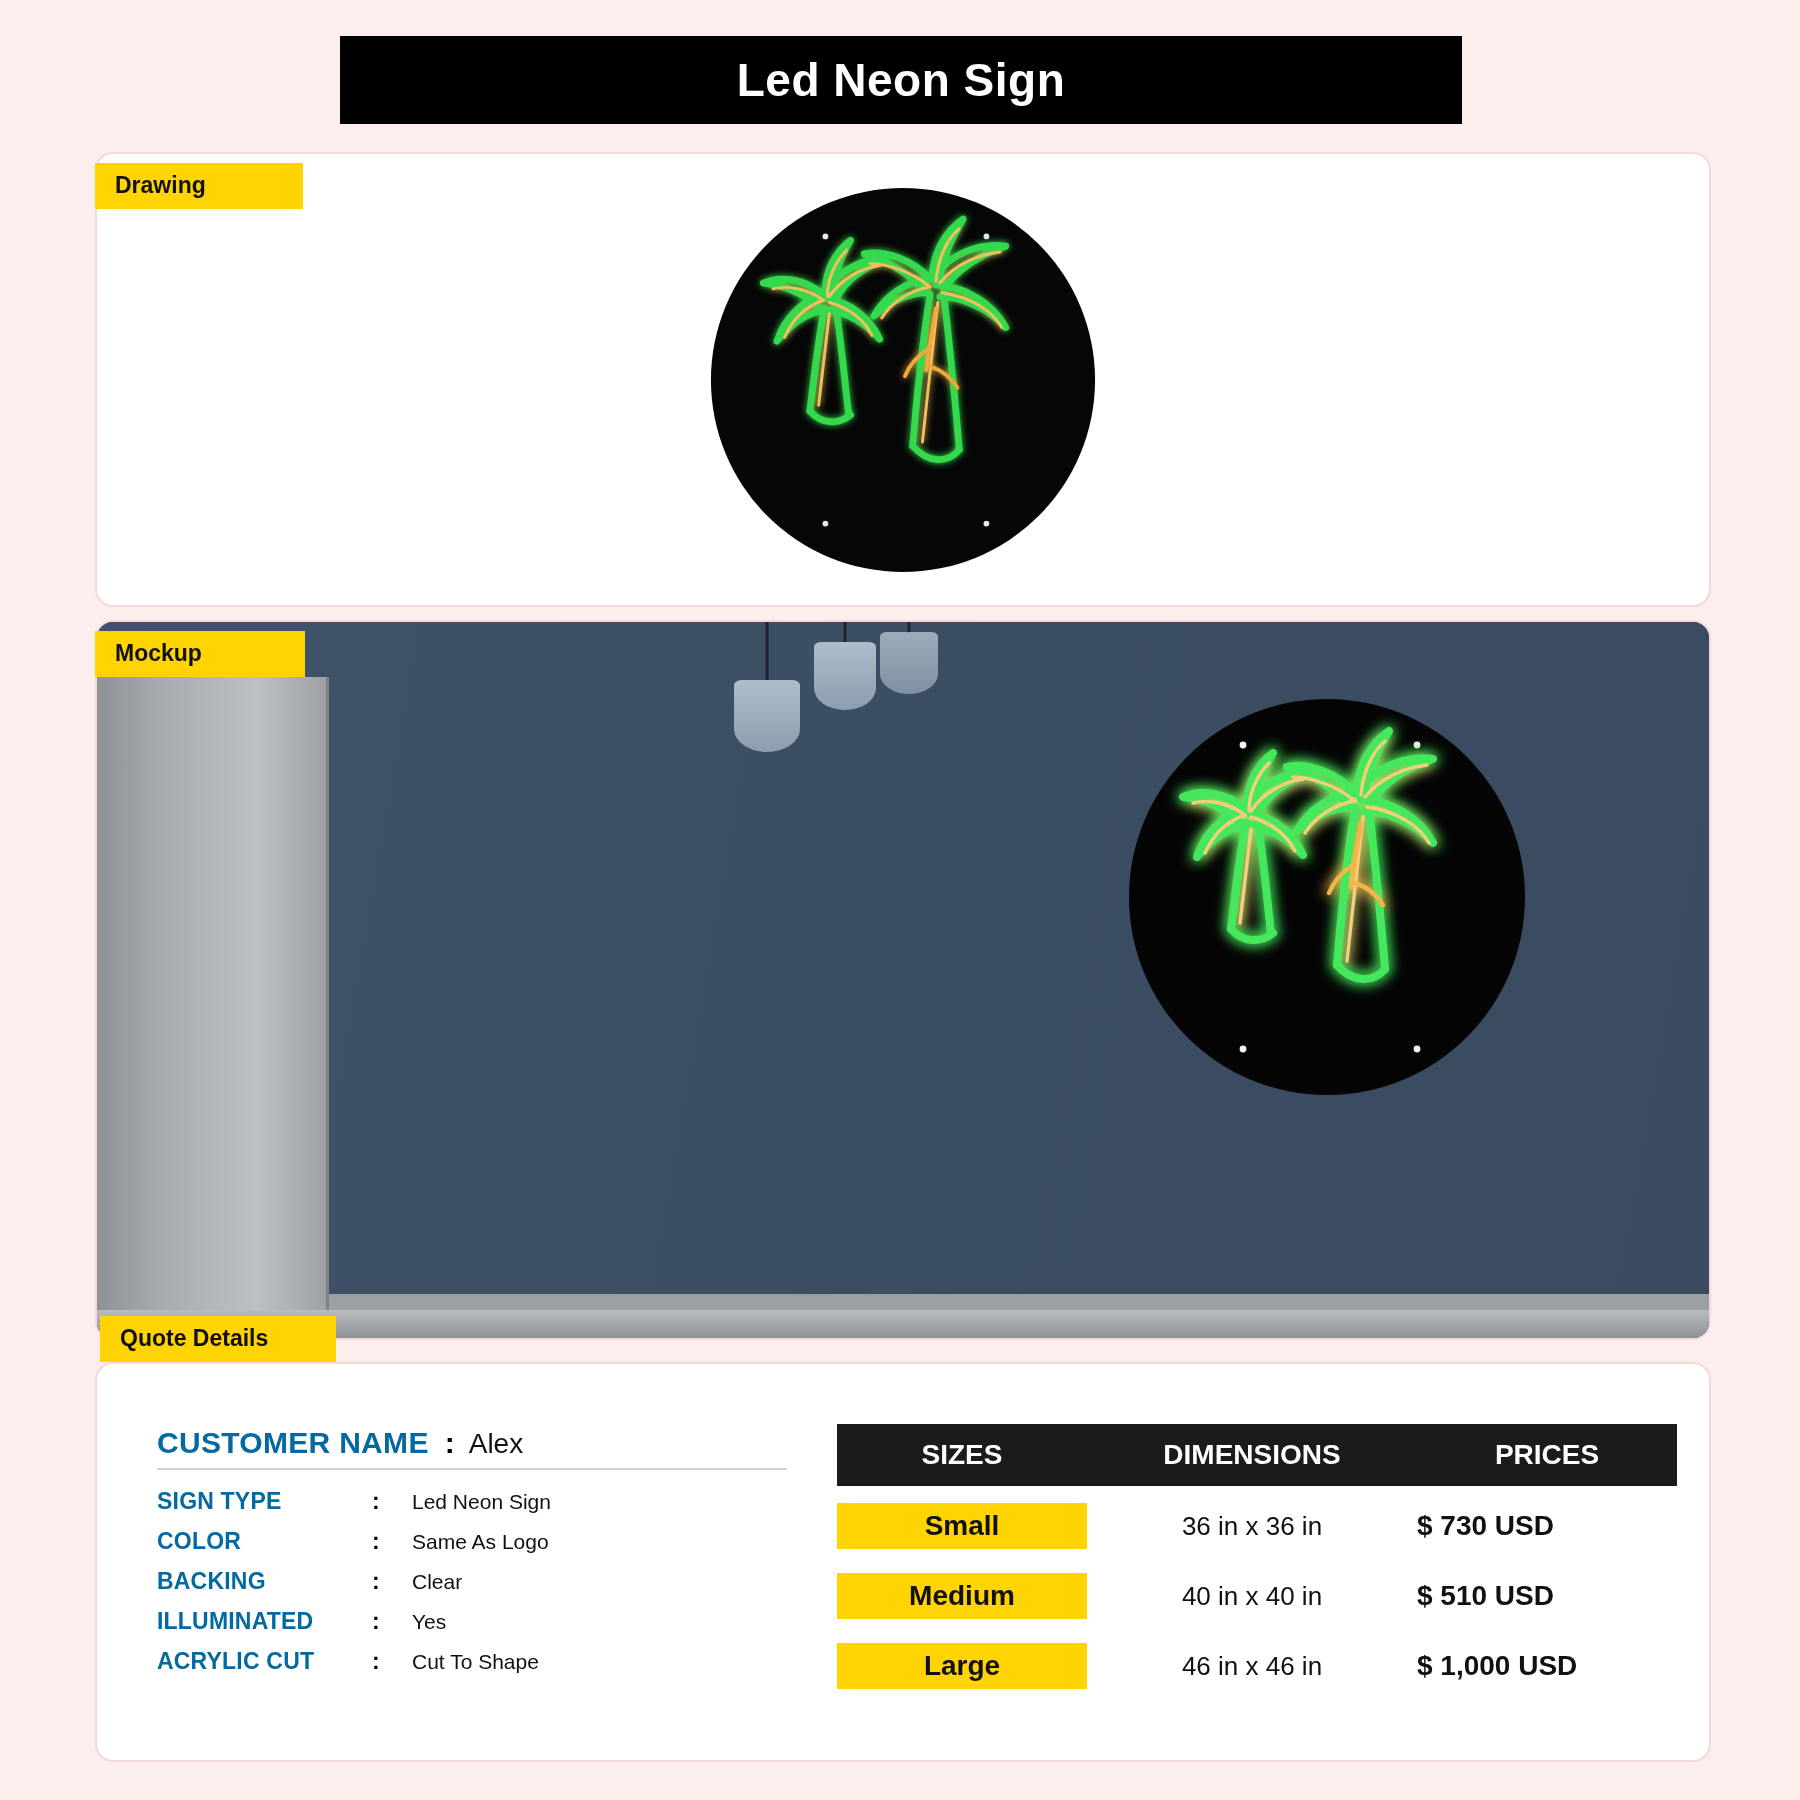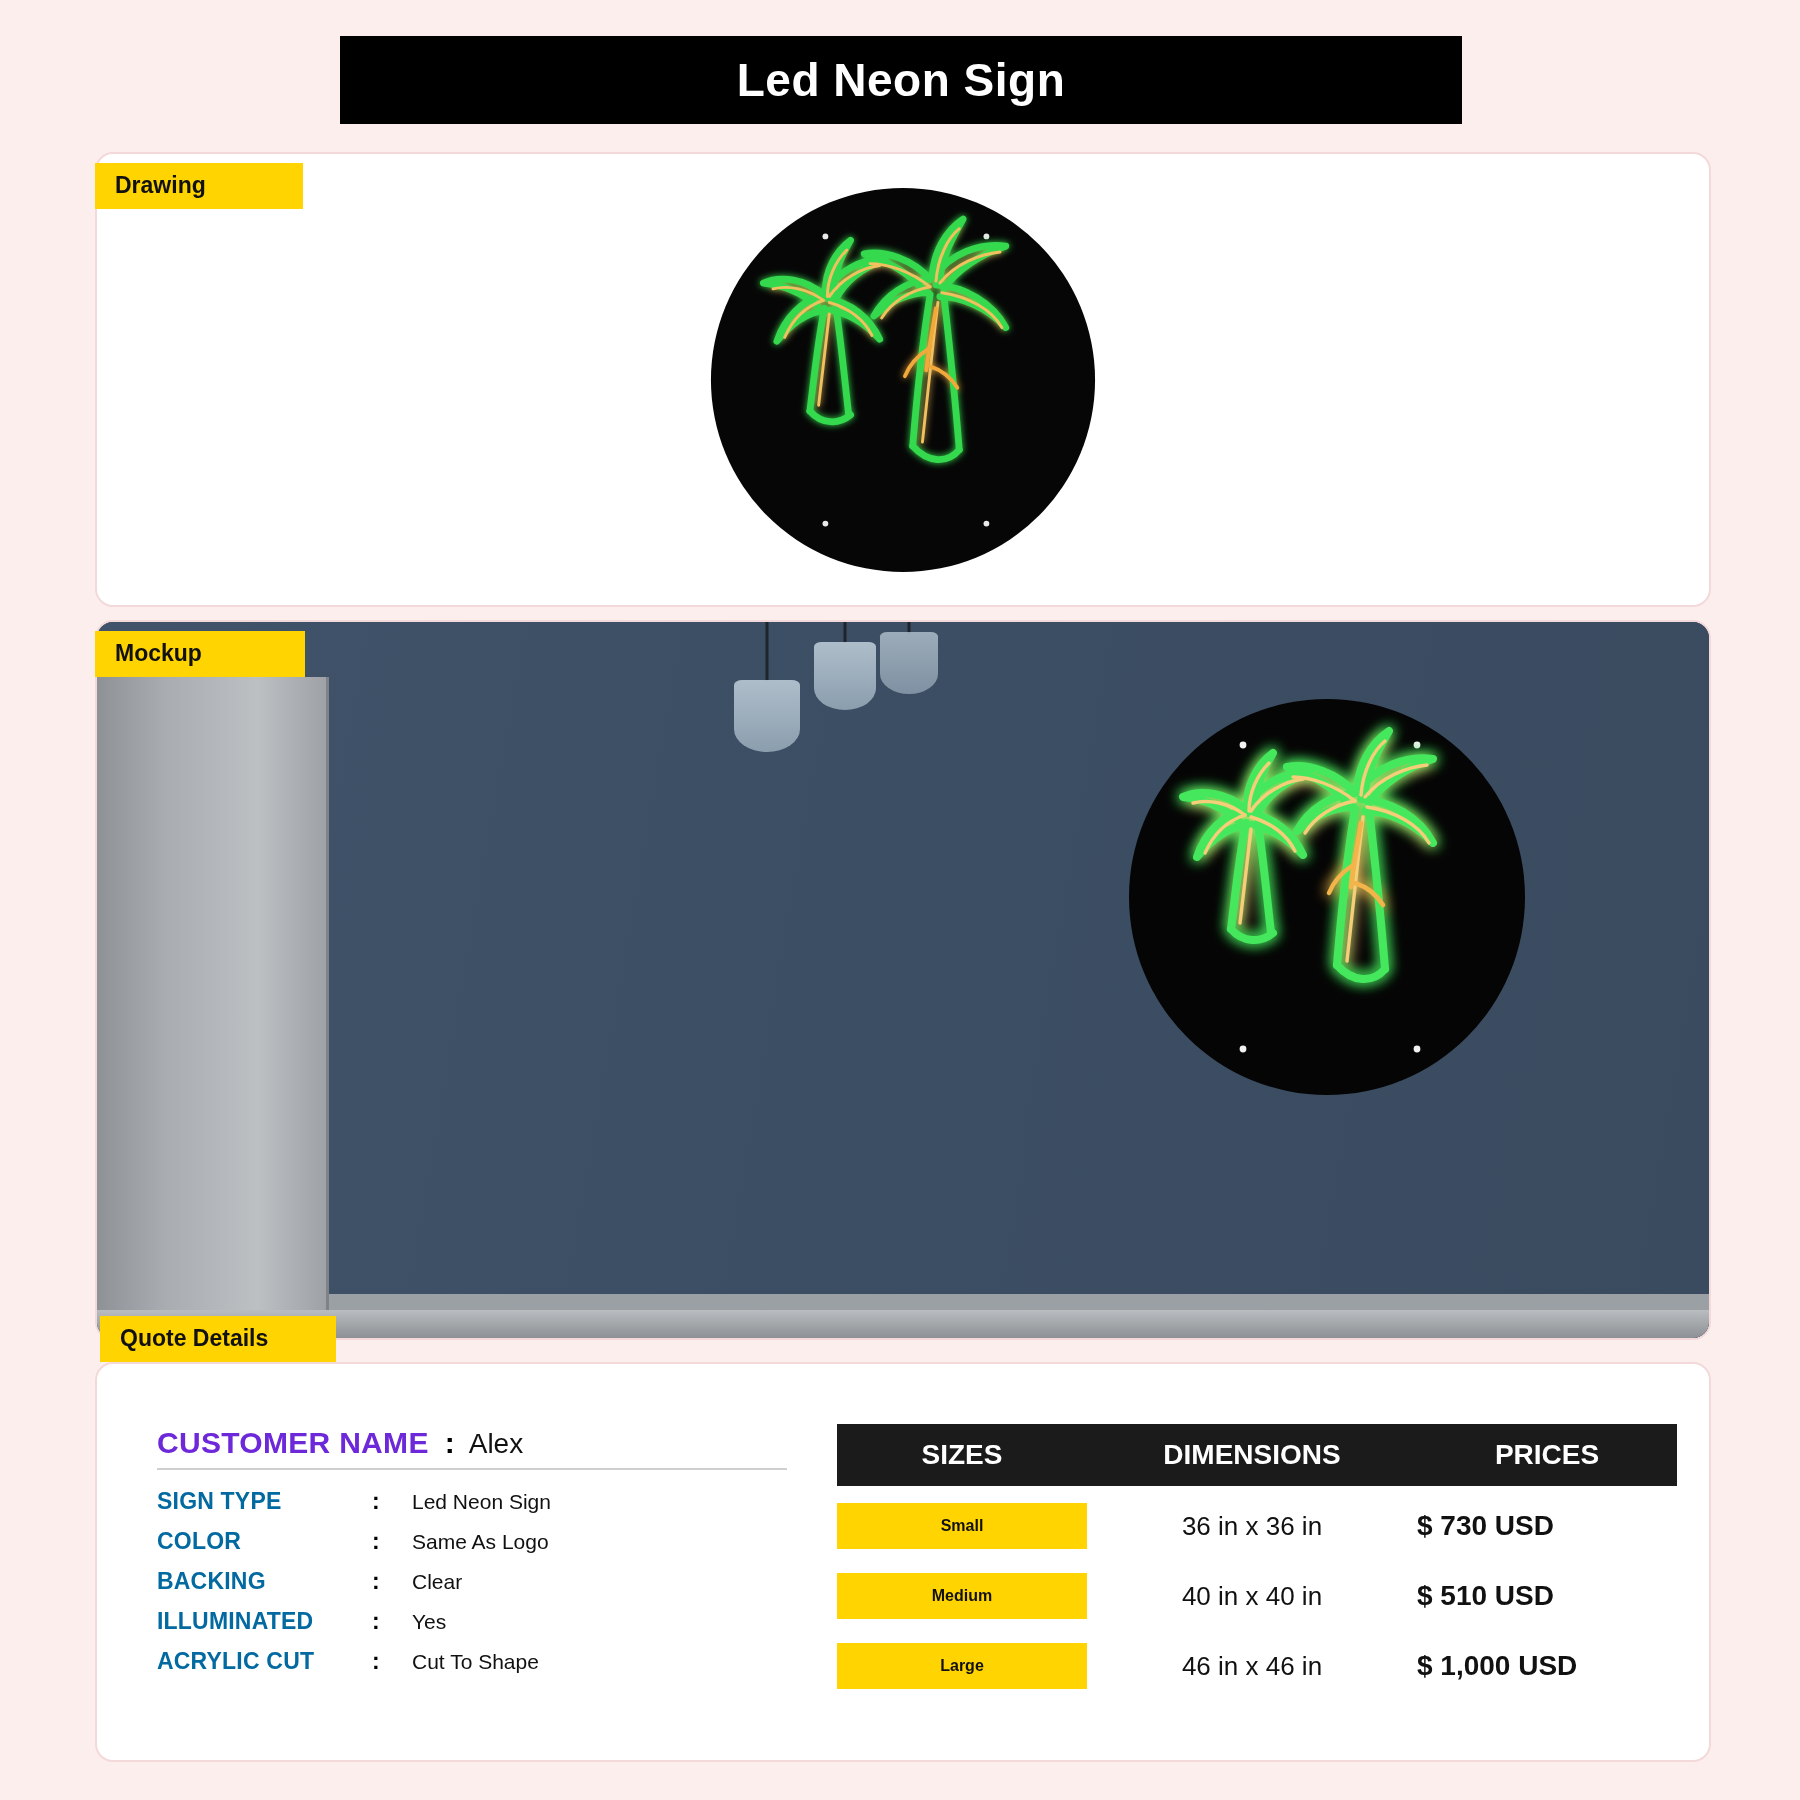--- a/index.html
+++ b/index.html
@@ -128,21 +128,21 @@
     position: absolute; left: 30px; top: 62px; width: 680px;
   }
   .cust-row {
     display: flex; align-items: baseline;
     border-bottom: 2px solid #cfcfcf;
     padding-bottom: 8px;
     margin-bottom: 18px;
     width: 630px;
     margin-left: 30px;
   }
-  .cust-label { font-size: 30px; font-weight: bold; color: #6d28d9; letter-spacing: .3px; }
+  .cust-label { font-size: 30px; font-weight: bold; color: #0369a1; letter-spacing: .3px; }
   .cust-colon { font-size: 30px; font-weight: bold; margin: 0 14px 0 16px; }
   .cust-value { font-size: 28px; color: #111; }
 
   .spec-table { margin-left: 30px; width: 630px; }
   .spec-row { display: flex; align-items: baseline; margin-bottom: 13px; }
   .spec-key { width: 215px; font-size: 23px; font-weight: bold; color: #0369a1; letter-spacing: .2px; }
   .spec-colon { width: 40px; font-size: 23px; font-weight: bold; }
   .spec-val { font-size: 21px; color: #111; }
 
   
@@ -152,21 +152,21 @@
   }
   .price-head div { font-size: 28px; font-weight: bold; text-align: center; }
   .col-size { width: 250px; }
   .col-dim  { width: 330px; }
   .col-price{ width: 260px; }
 
   .price-row { display: flex; align-items: center; height: 60px; margin-top: 10px; }
   .price-row .size-cell {
     width: 250px; height: 46px; background: #ffd400;
     display: flex; align-items: center; justify-content: center;
-    font-weight: bold; font-size: 16px; color: #111;
+    font-weight: bold; font-size: 28px; color: #111;
   }
   .price-row .dim-cell {
     width: 330px; text-align: center; font-size: 26px; color: #111;
   }
   .price-row .price-cell {
     width: 260px; text-align: left; font-size: 28px; font-weight: bold; color: #111;
   }
 </style>
 </head>
 <body>

